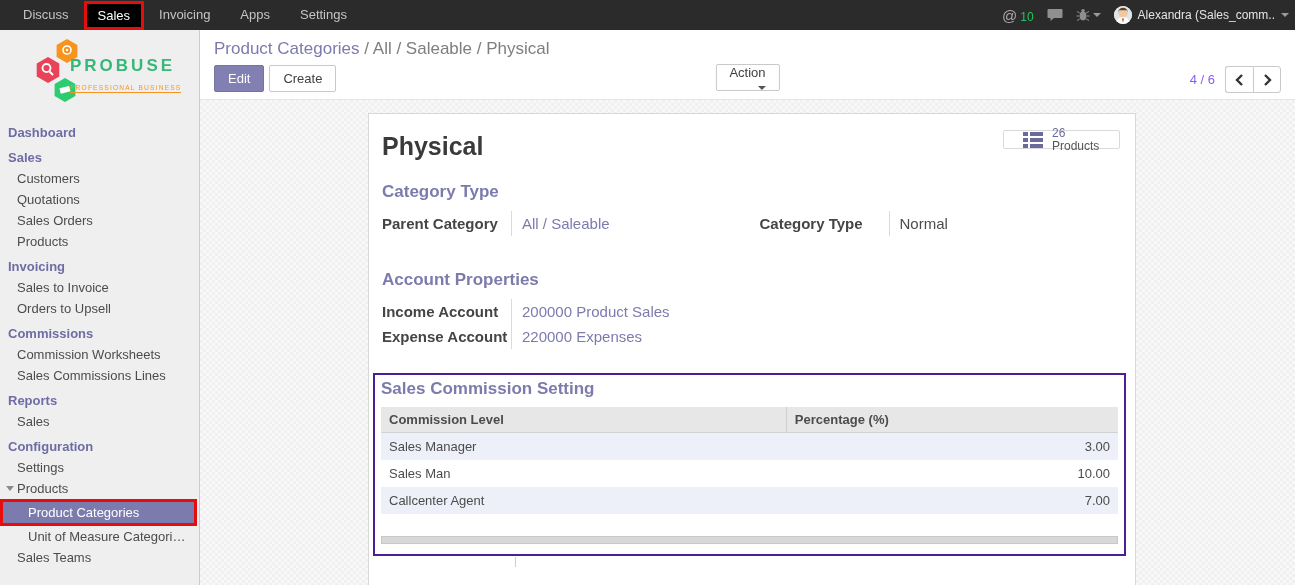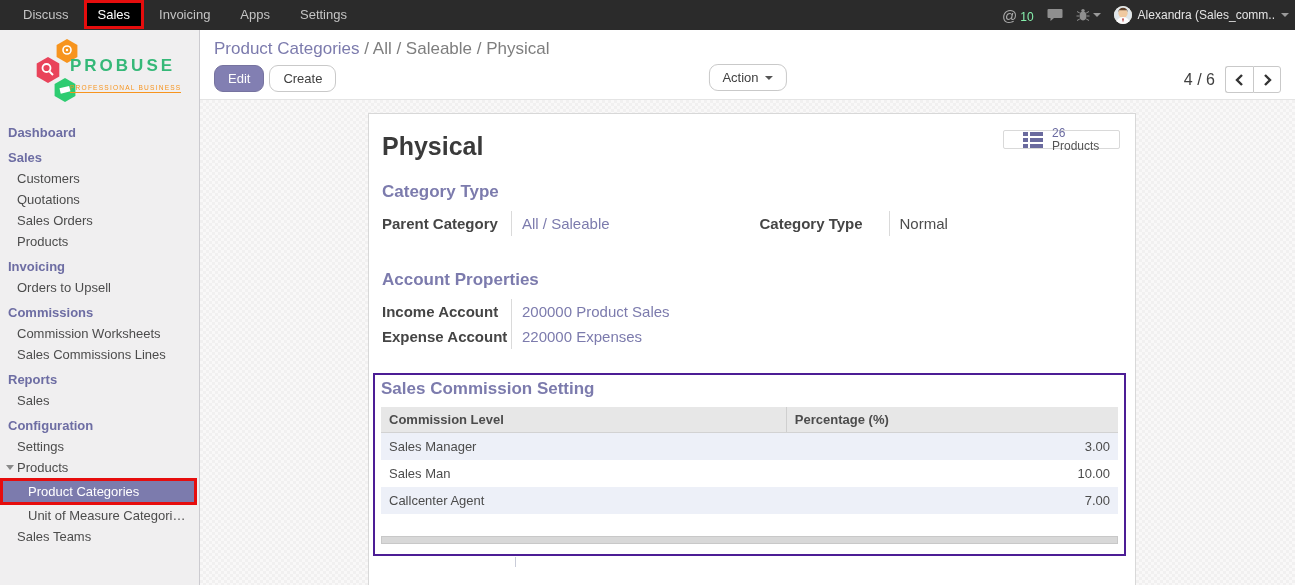--- a/index.html
+++ b/index.html
@@ -1,27 +1,27 @@
 <!DOCTYPE html>
 <html><head>
 <meta charset="utf-8">
 <style>
   * { margin:0; padding:0; box-sizing:border-box; }
   html,body { width:1295px; height:585px; overflow:hidden; background:#fff;
               font-family:"Liberation Sans","DejaVu Sans",sans-serif; }
 
   
   .topbar { position:absolute; left:0; top:0; width:1295px; height:30px; background:#2b2b2b; z-index:20; }
-  .topbar .menus { position:absolute; left:8px; top:0; height:30px; display:flex; align-items:flex-start; }
+  .topbar .menus { position:absolute; left:8px; top:0; height:30px; display:flex; align-items:flex-end; }
   .tmenu { color:#c4c4c4; font-size:13px; line-height:30px; padding:0 15px; cursor:pointer; }
   .tmenu.highlight { background:#000; color:#fff; border:3px solid #e60d0d; line-height:23px; padding:0 11px; }
   .systray { position:absolute; right:6px; top:0; height:30px; display:flex; align-items:center; gap:13px; }
   .at-wrap { display:flex; align-items:baseline; gap:3px; color:#a9a9a9; }
   .at-sym { font-size:15px; }
-  .at-count { font-size:12px; color:#86efac; }
+  .at-count { font-size:12px; color:#22c55e; }
   .tray-icon { display:flex; align-items:center; gap:3px; }
   .avatar { width:18px; height:18px; border-radius:50%; overflow:hidden; background:#e9d3b3; flex:0 0 auto; }
   .user-wrap { display:flex; align-items:center; gap:6px; color:#e4e4e4; font-size:12px; }
   .caret-dn { width:0; height:0; border-left:4px solid transparent; border-right:4px solid transparent; border-top:4px solid #9a9a9a; display:inline-block; }
 
   
   .sidebar { position:absolute; left:0; top:30px; width:200px; bottom:0; background:#f0eff0; border-right:1px solid #cccbd0; z-index:10; }
   .logo { position:relative; height:86px; cursor:pointer;padding-left:22px; }
   .logo svg { position:absolute; left:34px; top:8px; }
   .logo-text { position:absolute; left:70px; top:26px; }
@@ -36,27 +36,27 @@
   .tri-down { left:6px; border-left:4px solid transparent; border-right:4px solid transparent; border-top:5px solid #8a8a8a; }
   .tri-right { left:8px; top:6px; border-top:4px solid transparent; border-bottom:4px solid transparent; border-left:5px solid #8a8a8a; }
 
   
   .main { position:absolute; left:200px; top:30px; right:0; bottom:0; }
   .control-panel { position:relative; height:70px; background:#fff; border-bottom:1px solid #e4e4e4; }
   .breadcrumb { padding:9px 0 0 14px; font-size:17px; }
   .bc-link { color:#7c7bad; cursor:pointer; }
   .bc-sep, .bc-cur { color:#7e7e7e; }
   .cp-buttons { position:absolute; left:14px; top:35px; display:flex; gap:5px; }
-  .btn { font-size:13px; height:27px; padding:0 13px; border:1px solid #c9c9c9; background:#fff; color:#404040; border-radius:9px; cursor:pointer; font-family:inherit; }
+  .btn { font-size:13px; height:27px; padding:0 13px; border:1px solid #c9c9c9; background:#fff; color:#404040; border-radius:2px; cursor:pointer; font-family:inherit; }
   .btn-primary { background:#827fb2; border-color:#76739f; color:#fdfdfd; }
   .action-wrap { position:absolute; left:50%; transform:translateX(-50%); top:34px; }
-  .action-btn { display:flex; align-items:center; gap:6px; }
+  .action-btn { display:flex; align-items:flex-end; gap:6px;flex-direction:column; }
   .action-btn .caret-a { width:0; height:0; border-left:4px solid transparent; border-right:4px solid transparent; border-top:4px solid #555; }
   .pager { position:absolute; right:14px; top:36px; display:flex; align-items:center; gap:10px; }
-  .pager-count { font-size:16px; color:#404040; }
+  .pager-count { font-size:13px; color:#8b5cf6; }
   .pager-btns { display:flex; }
   .pager-btns button { width:28px; height:27px; background:#fff; border:1px solid #c9c9c9; cursor:pointer; display:flex; align-items:center; justify-content:center; padding:0; }
   .pager-btns button:first-child { border-radius:3px 0 0 3px; border-right:none; }
   .pager-btns button:last-child { border-radius:0 3px 3px 0; }
 
   .content { position:absolute; left:0; right:0; top:70px; bottom:0;
     background-color:#f1f0f0;
     background-image:
       linear-gradient(45deg, rgba(255,255,255,.55) 25%, transparent 25%, transparent 75%, rgba(255,255,255,.55) 75%),
       linear-gradient(45deg, rgba(255,255,255,.55) 25%, transparent 25%, transparent 75%, rgba(255,255,255,.55) 75%);
@@ -154,20 +154,21 @@
     </div>
   </div>
   <div class="sb-menu">
     <div class="sb-h">Dashboard</div>
     <div class="sb-h">Sales</div>
     <div class="sb-i">Customers</div>
     <div class="sb-i">Quotations</div>
     <div class="sb-i">Sales Orders</div>
     <div class="sb-i">Products</div>
     <div class="sb-h">Invoicing</div>
+    <div class="sb-i">Sales to Invoice</div>
     <div class="sb-i">Orders to Upsell</div>
     <div class="sb-h">Commissions</div>
     <div class="sb-i">Commission Worksheets</div>
     <div class="sb-i">Sales Commissions Lines</div>
     <div class="sb-h">Reports</div>
     <div class="sb-i">Sales</div>
     <div class="sb-h">Configuration</div>
     <div class="sb-i">Settings</div>
     <div class="sb-i">
       <span class="tri tri-down"></span>

